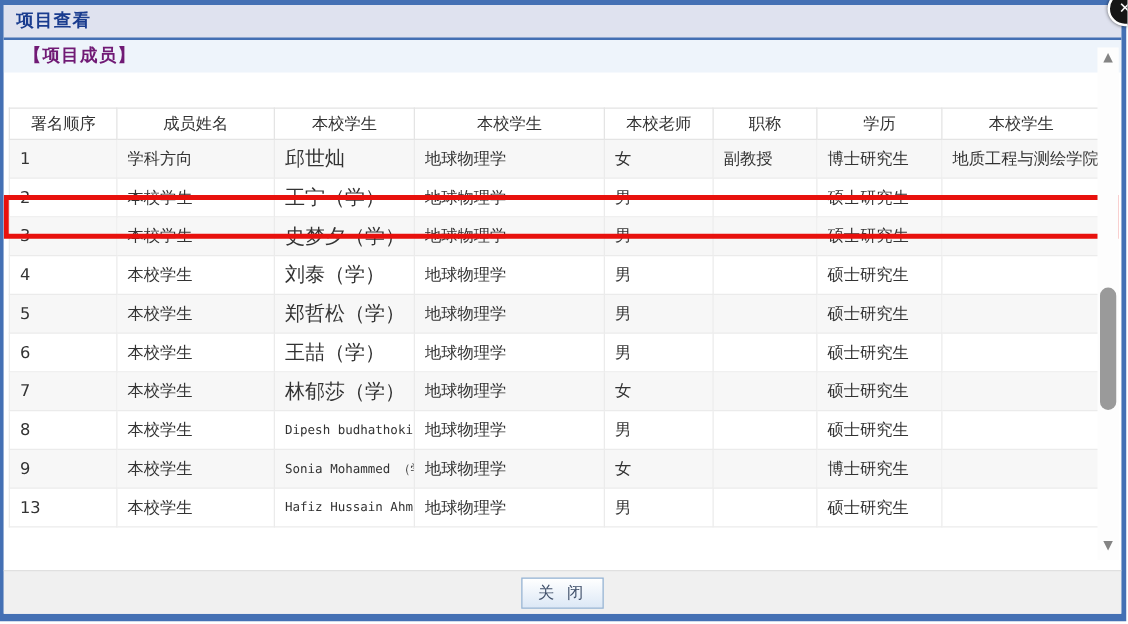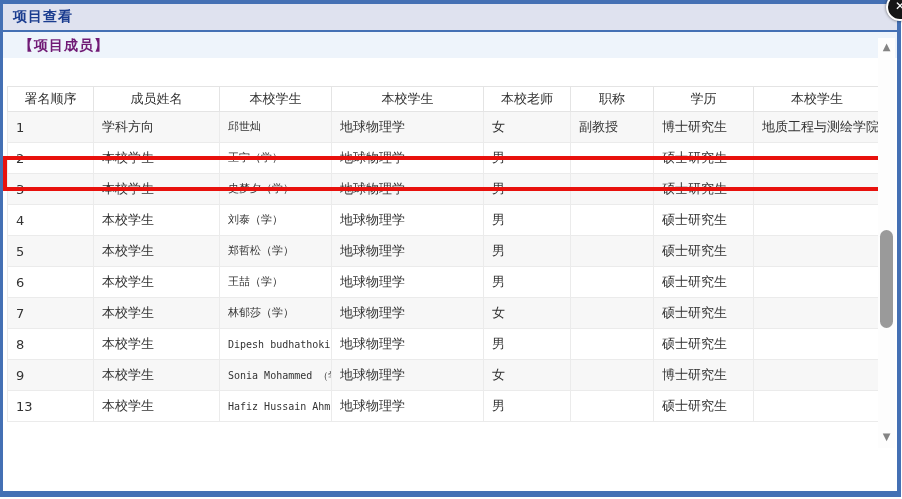--- a/index.html
+++ b/index.html
@@ -38,21 +38,21 @@
   table.members th{
     height:24px;font-weight:normal;text-align:center;background:#ffffff;
     border:1px solid #e4e4e4;padding:0 2px;overflow:hidden;white-space:nowrap;
   }
   table.members td{
     border:1px solid #ebebeb;padding:2px 8px;vertical-align:middle;
     overflow:hidden;white-space:nowrap;
   }
   table.members tbody tr{height:31px;}
   table.members tbody tr:nth-child(odd){background:#f7f7f7;}
-  td.name-cell{font-size:11px;white-space:pre;line-height:1.6;}
+  td.name-cell{font-size:16px;white-space:pre;line-height:1.6;}
   td.name-cell.latin{font-family:"DejaVu Sans Mono","Liberation Mono",monospace;font-size:10px;line-height:1.9;}
   
   .red-box{
     position:absolute;left:0;top:124px;width:884px;height:27px;box-sizing:content-box;
     border:4px solid #e8110d;pointer-events:none;z-index:5;
   }
   
   .scrollbar{position:absolute;top:6px;right:2px;width:17px;height:410px;background:#fdfdfd;z-index:6;}
   .sb-arrow{position:absolute;left:0;width:17px;text-align:center;color:#848484;font-size:10px;line-height:14px;cursor:default;}
   .sb-up{top:2px;}
@@ -220,16 +220,19 @@
 
       <div class="red-box"></div>
 
       <div class="scrollbar">
         <div class="sb-arrow sb-up">▲</div>
         <div class="sb-thumb"></div>
         <div class="sb-arrow sb-down">▼</div>
       </div>
     </div>
 
+    <div class="footer">
+      <button class="close-btn">关 闭</button>
+    </div>
   </div>
 
   <div class="win-close">✕</div>
 </div>
 
 </body></html>

